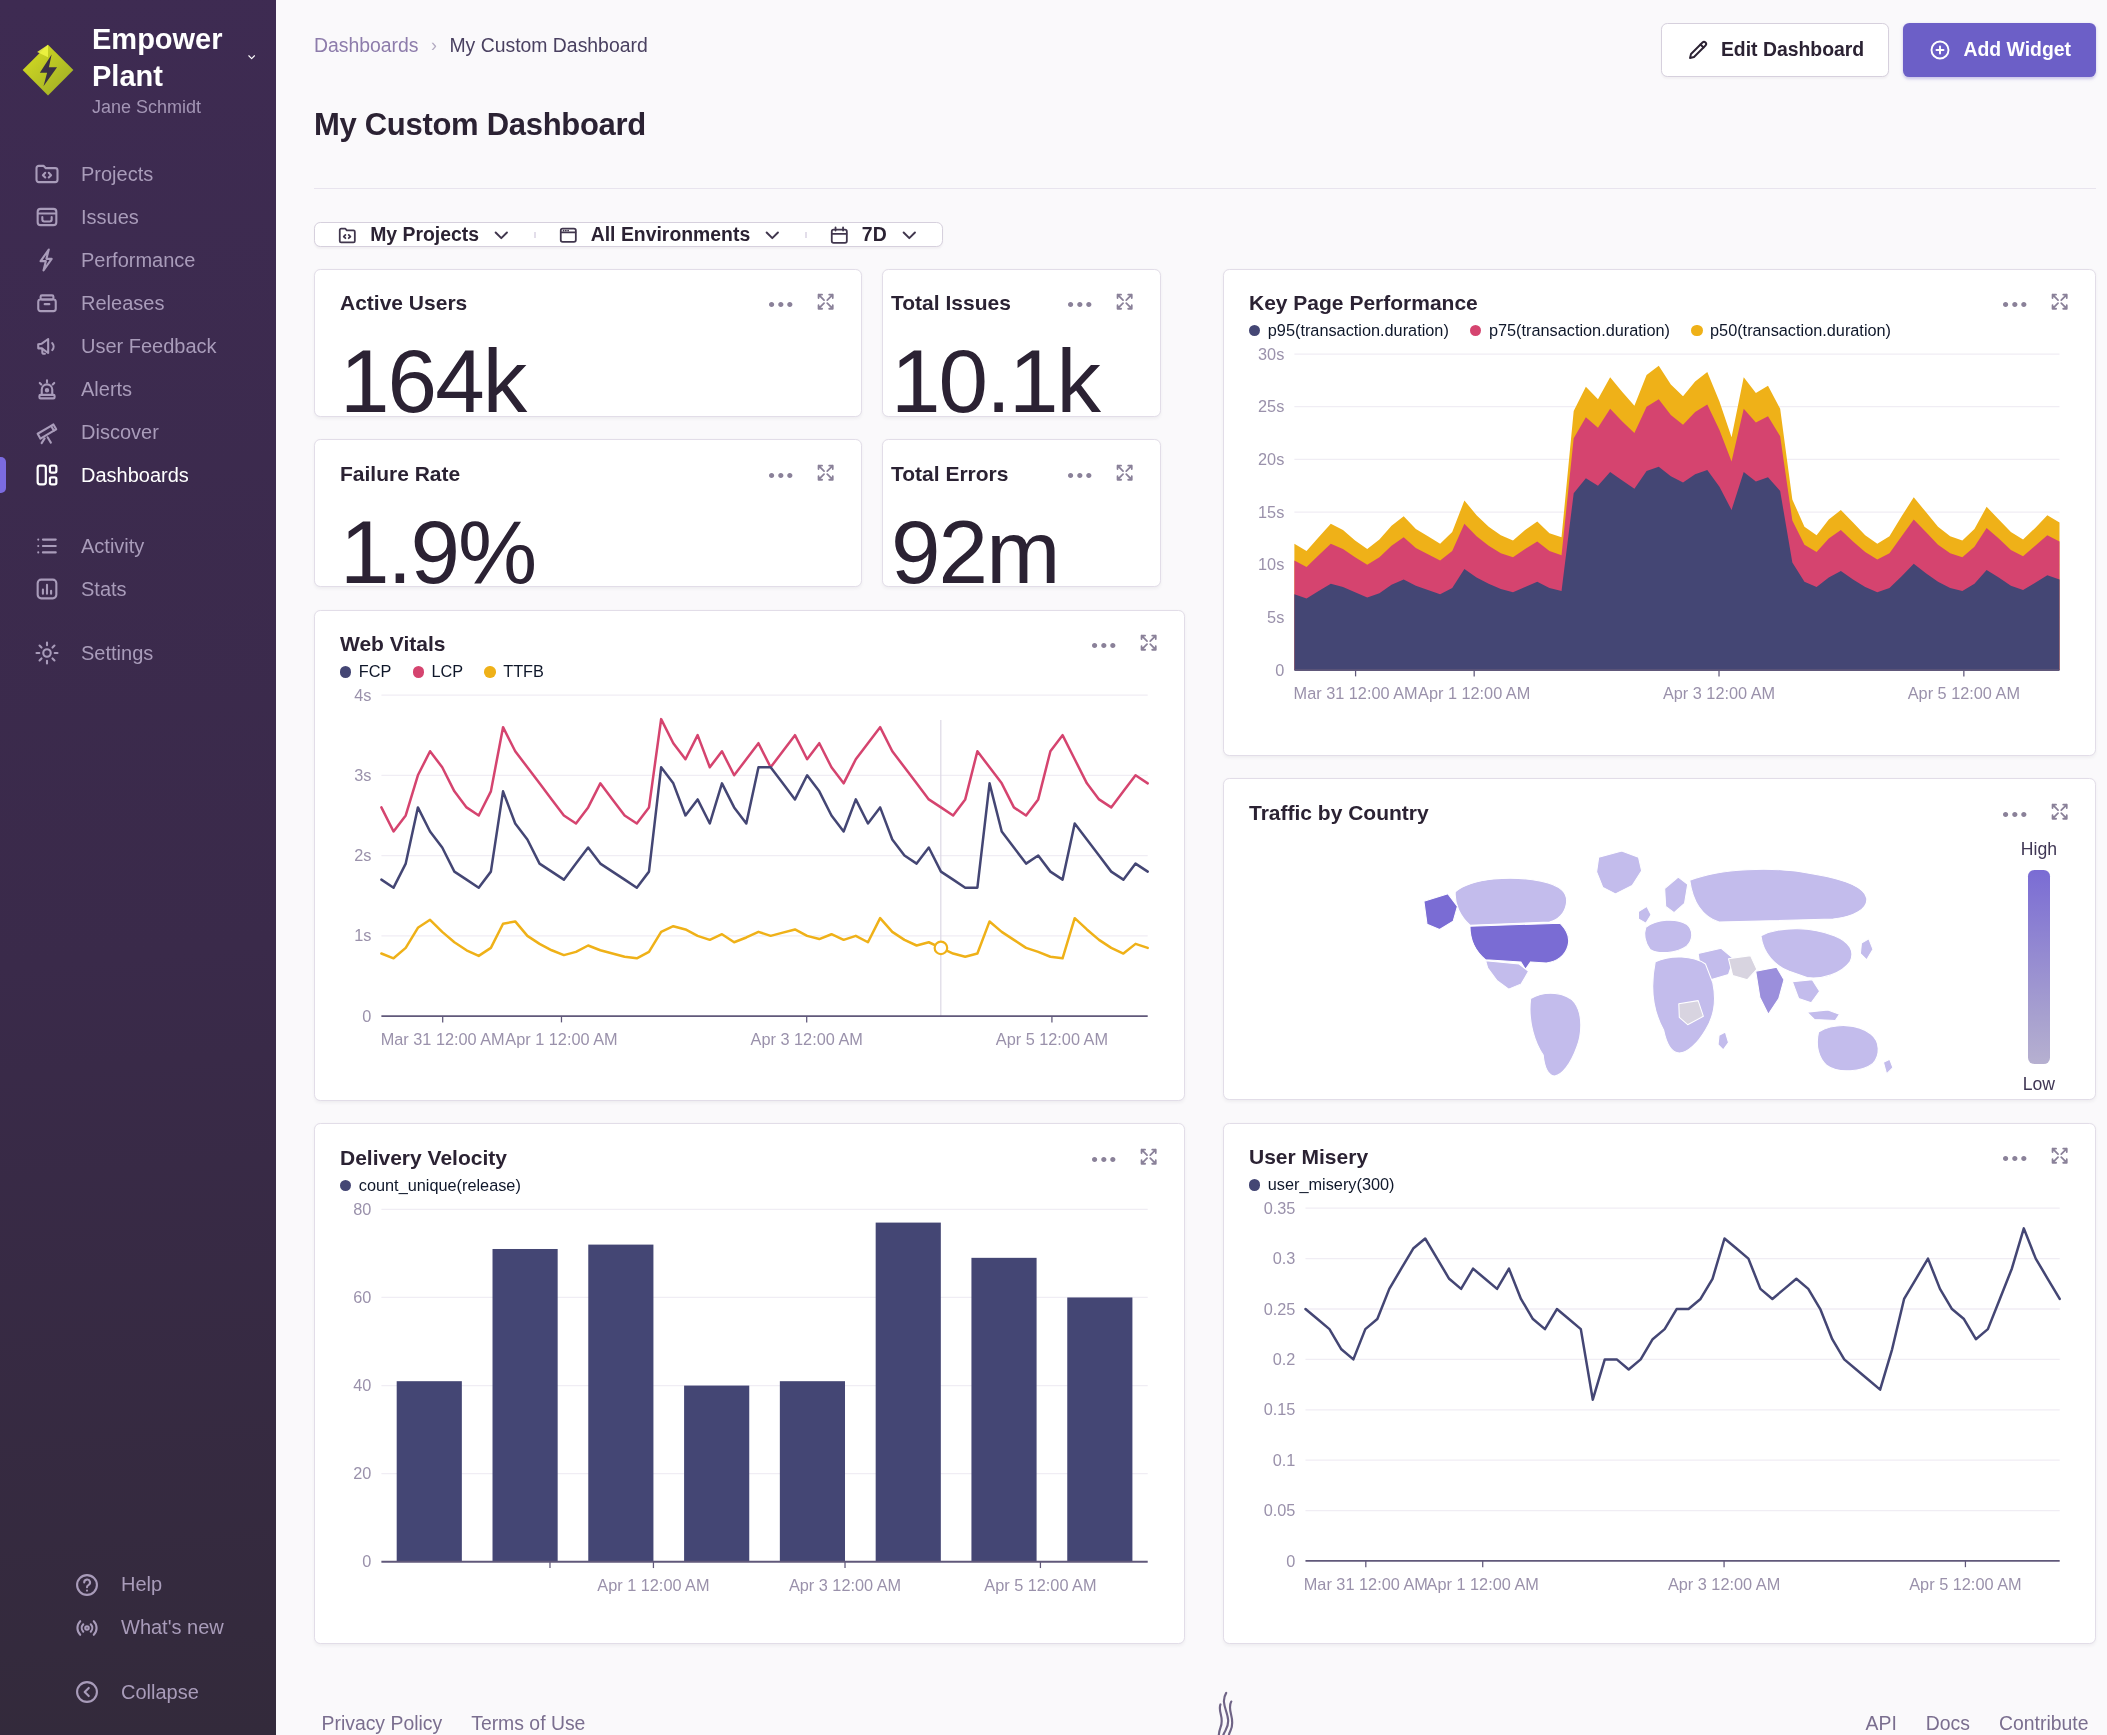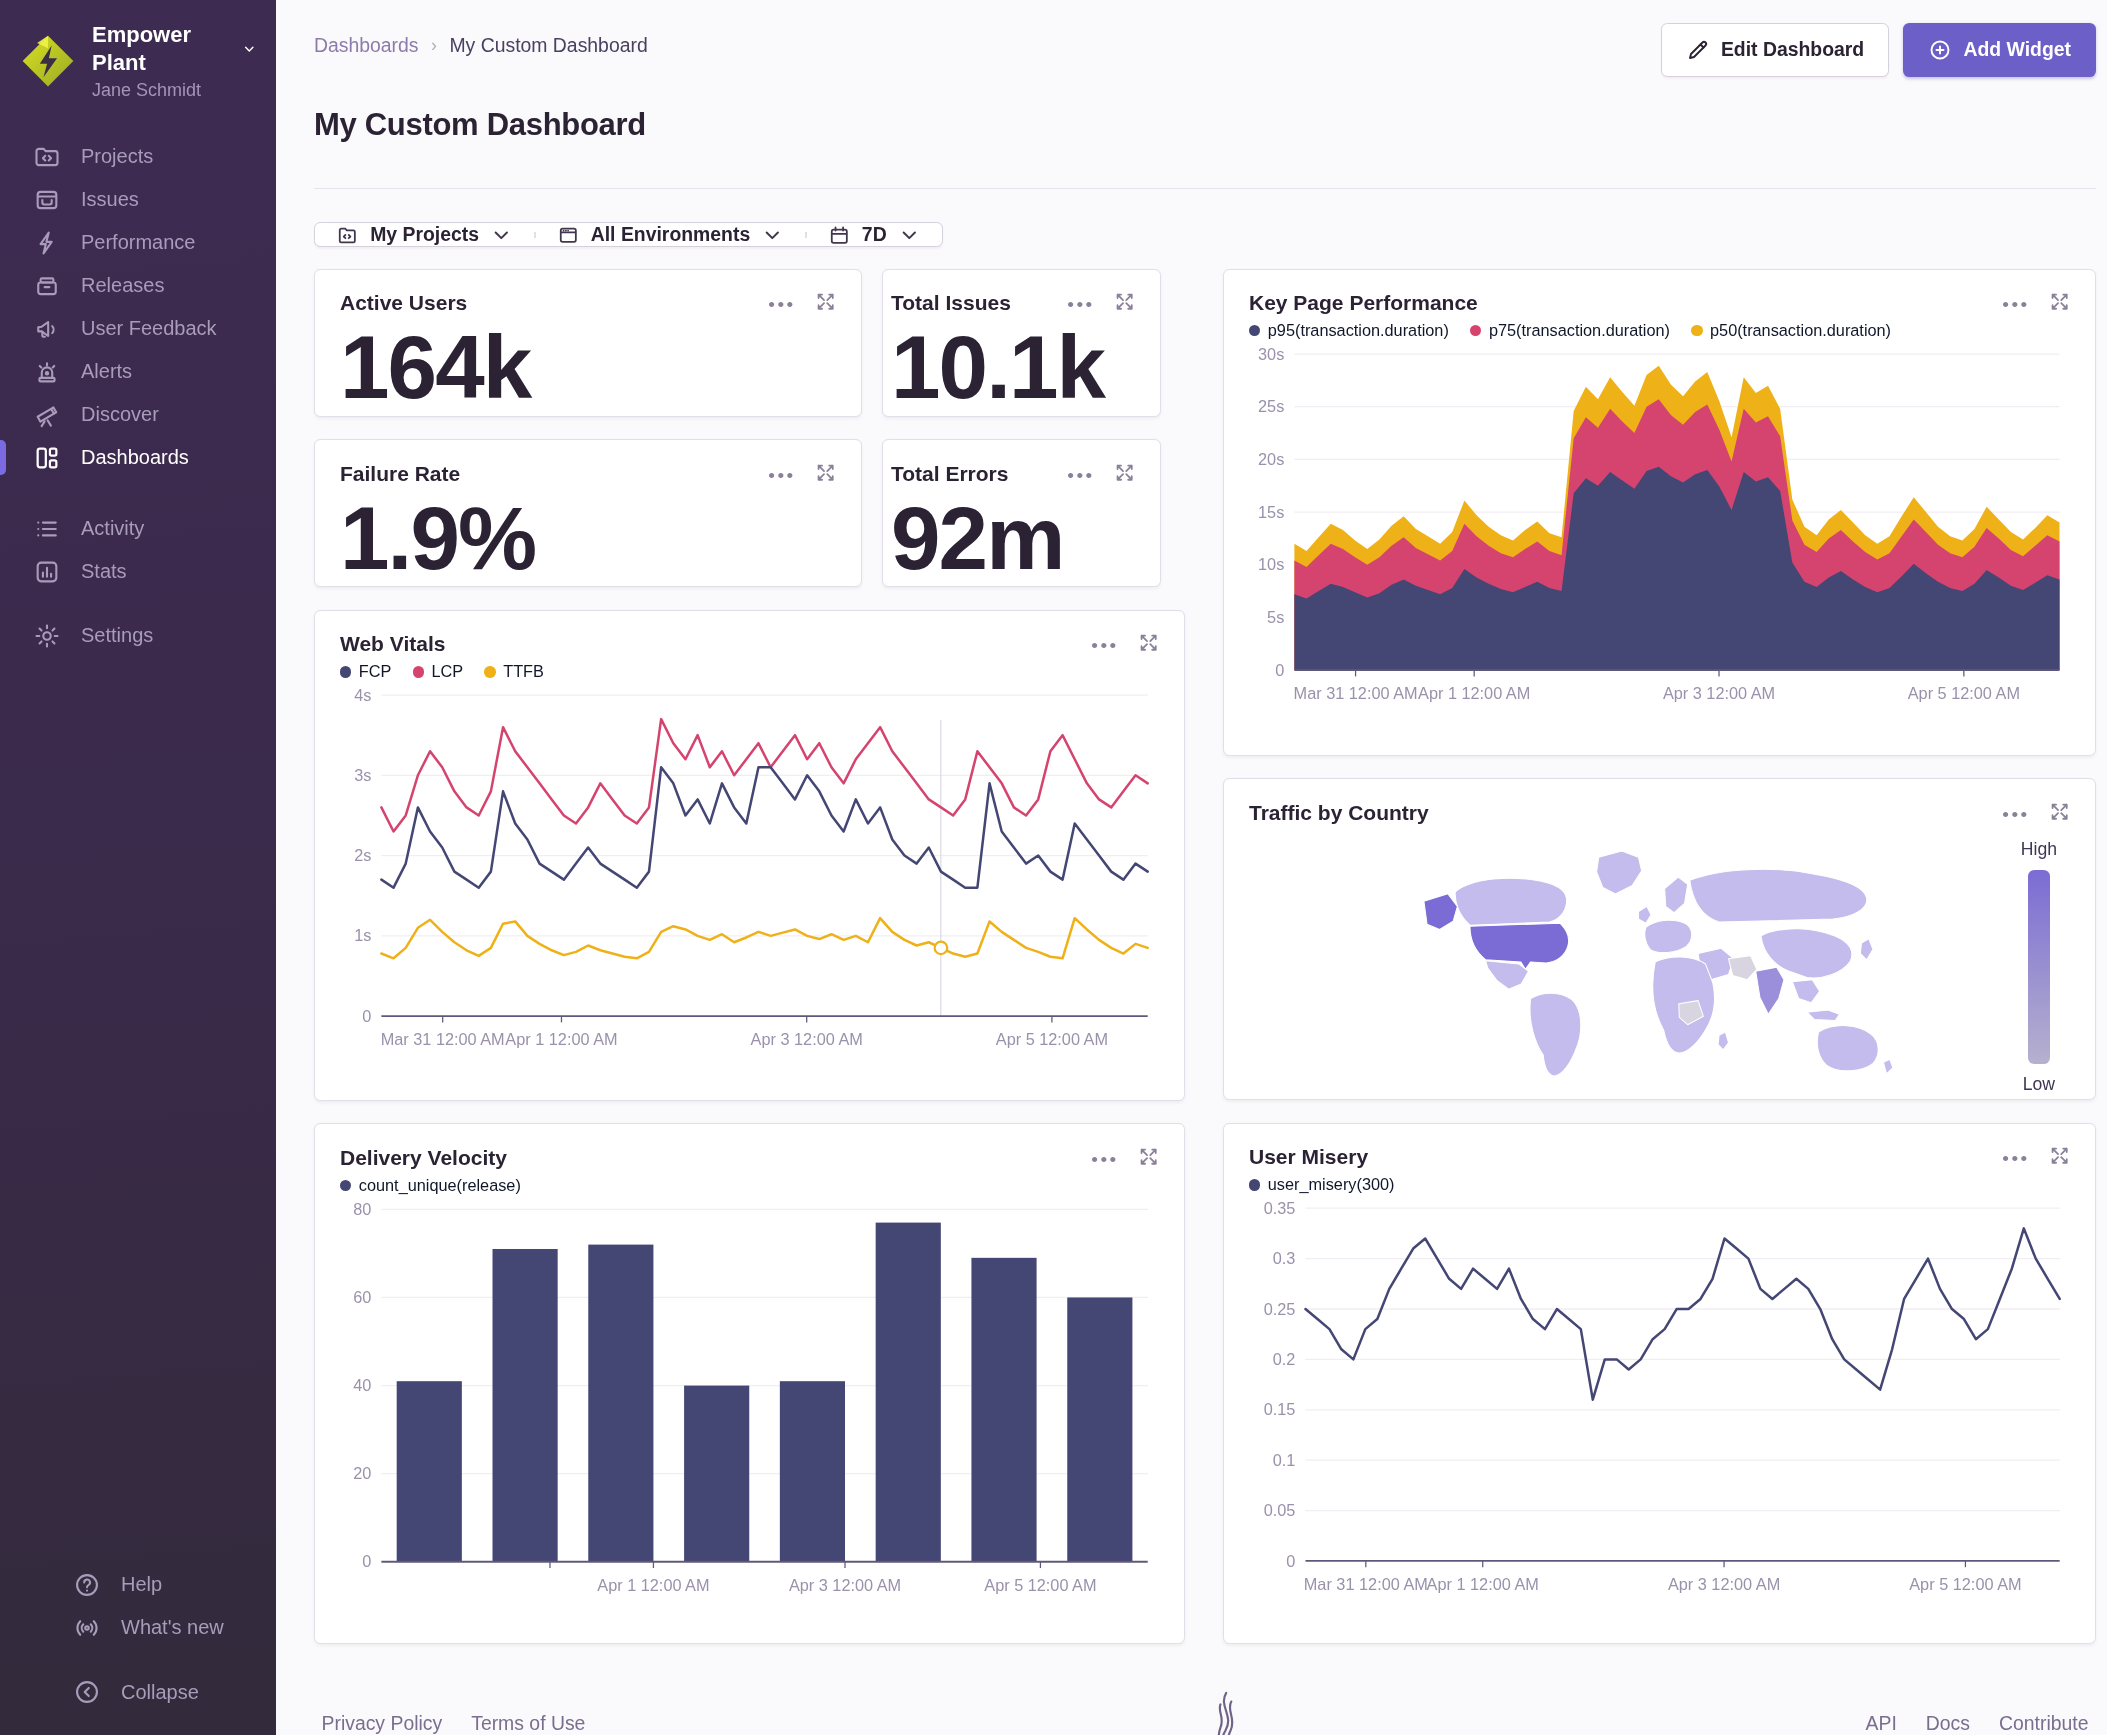--- a/index.html
+++ b/index.html
@@ -6,21 +6,21 @@
     font-family:"Liberation Sans","DejaVu Sans",sans-serif;background:#faf9fb;color:#2b2233;}
   *{box-sizing:border-box;}
   .app{display:flex;width:2108px;height:1735px;}
 
   
   .sidebar{width:276px;flex:0 0 276px;height:100%;display:flex;flex-direction:column;
     background:linear-gradient(175deg,#3e2b52 0%,#3a2a4a 55%,#332a3b 100%);color:#a99cba;}
   .org{display:flex;align-items:center;gap:15px;padding:21.3px 19px 16.3px 19px;cursor:pointer;}
   .org-logo{width:58px;height:58px;flex:0 0 58px;display:flex;align-items:center;justify-content:center;}
   .org-names{line-height:1.25;}
-  .org-name{font-size:22px;font-weight:700;color:#ffffff;display:flex;align-items:center;gap:8.8px;}
+  .org-name{font-size:29px;font-weight:700;color:#ffffff;display:flex;align-items:center;gap:8.8px;}
   .org-user{font-size:18px;color:#a395b5;margin-top:2.5px;}
   .nav{display:flex;flex-direction:column;padding:17.6px 0 0 0;}
   .nav-item{position:relative;display:flex;align-items:center;gap:20px;height:43px;padding-left:33px;
     font-size:20px;color:#a99cba;cursor:pointer;}
   .nav-item svg{width:28px;height:28px;flex:0 0 28px;}
   .nav-item.active{color:#ffffff;}
   .nav-item.active .ind{position:absolute;left:0;top:3.8px;bottom:3.8px;width:6.3px;border-radius:0 5px 5px 0;background:#7b6be0;}
   .nav-gap{height:28px;}
   .nav-gap-sm{height:21.3px;}
   .sidebar-bottom{margin-top:auto;padding-bottom:21.3px;padding-left:40px;}
@@ -56,21 +56,21 @@
   .card{background:#ffffff;border:1.3px solid #e2dde8;border-radius:6.3px;box-shadow:0 1.3px 3.1px rgba(43,34,51,.05);
     padding:21.3px 25px;position:relative;}
   .kpi-wide{width:548px;height:148px;}
   .kpi-narrow{width:279px;height:148px;padding-left:8px;}
   .card-head{display:flex;align-items:flex-start;justify-content:space-between;}
   .card-title{font-size:21px;font-weight:700;color:#2b2233;}
   .card-actions{display:flex;align-items:center;gap:19px;color:#8a8199;}
   .dots{font-size:19px;letter-spacing:2.5px;cursor:pointer;line-height:1;padding-top:3.8px;}
   .expand{cursor:pointer;}
   .expand svg{width:21.3px;height:21.3px;}
-  .kpi-value{font-size:89px;font-weight:700;letter-spacing:-1.9px;color:#2b2233;margin-top:8px;line-height:1;}
+  .kpi-value{font-size:89px;font-weight:400;letter-spacing:-1.9px;color:#2b2233;margin-top:22px;line-height:1;}
   .legend{display:flex;gap:21.3px;margin-top:6.3px;flex-wrap:wrap;}
   .legend-item{display:flex;align-items:center;gap:7.5px;font-size:16.3px;color:#0f172a;}
   .dot{width:11.3px;height:11.3px;border-radius:50%;}
   .dot-navy{background:var(--navy);}
   .dot-pink{background:var(--pink);}
   .dot-yellow{background:var(--yellow);}
   .chart-svg{display:block;margin-top:3.8px;}
   text{font-family:"Liberation Sans","DejaVu Sans",sans-serif;}
 
   

